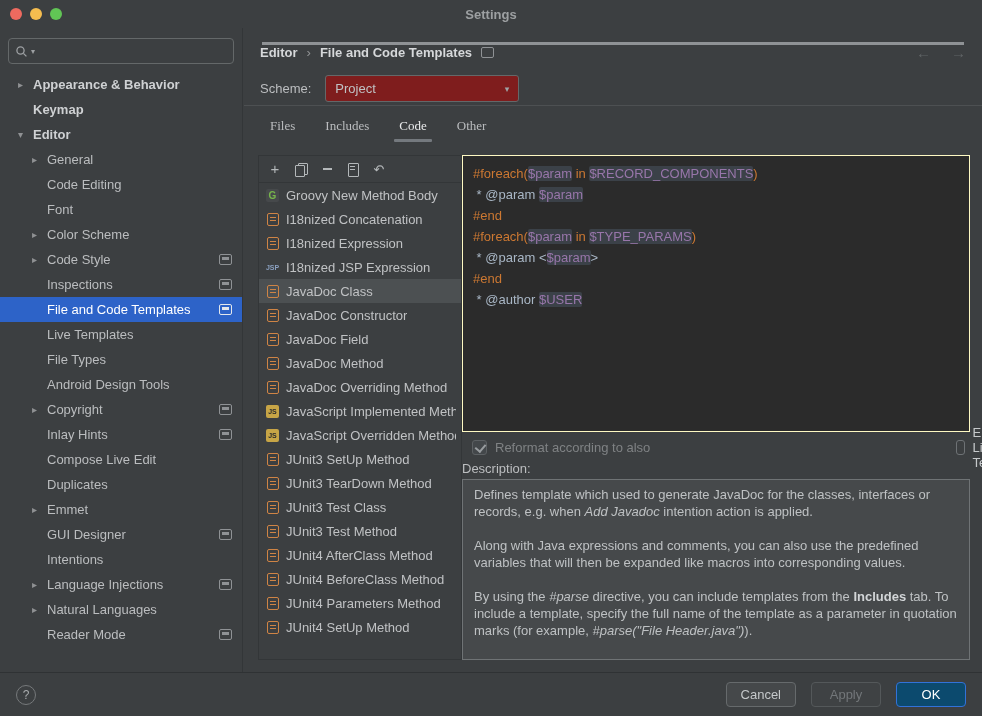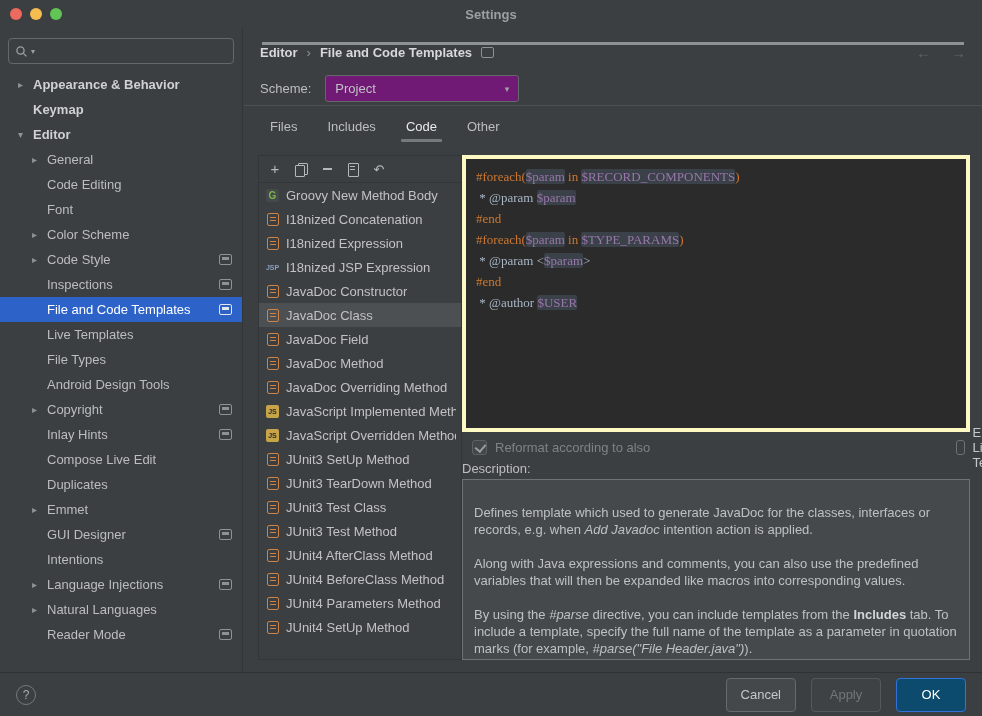--- a/index.html
+++ b/index.html
@@ -49,26 +49,26 @@
   .main { position:absolute; left:244px; top:28px; right:0; bottom:44px; background:#3c3f41; }
 
   .crumb-row { position:absolute; top:12px; left:16px; right:16px; height:24px; display:flex; align-items:center; gap:9px; }
   .crumb { font-weight:bold; color:#d6d8da; }
   .crumb-sep { color:#8f9193; font-size:13px; }
   .nav-arrows { margin-left:auto; display:flex; gap:20px; color:#606466; font-size:15px; }
   .nav-arrows span { cursor:default; }
 
   .scheme-row { position:absolute; top:47px; left:16px; height:27px; display:flex; align-items:center; gap:14px; }
   .scheme-label { color:#bcbec0; }
-  .combo { width:194px; height:27px; background:#701a75; border:1px solid #646869; border-radius:3px; display:flex; align-items:center; padding:0 9px; color:#c0c2c4; }
+  .combo { width:194px; height:27px; background:#7f1d1d; border:1px solid #646869; border-radius:3px; display:flex; align-items:center; padding:0 9px; color:#c0c2c4; }
   .combo-arrow { margin-left:auto; color:#9fa2a4; font-size:9px; }
 
   .hsep { position:absolute; top:77px; left:0; right:0; height:1px; background:#4d5052; }
 
-  .tabs { position:absolute; top:80px; left:14px; height:36px; display:flex; gap:6px; }
+  .tabs { position:absolute; top:80px; left:14px; height:36px; display:flex; gap:6px;font-family:Liberation Serif, serif; }
   .tab { padding:0 12px; display:flex; align-items:center; color:#bbbdbf; position:relative; cursor:default; }
   .tab.active { color:#e9eaeb; }
   .tab.active::after { content:""; position:absolute; left:7px; right:7px; bottom:2px; height:3px; background:#74797e; border-radius:1px; }
 
   
   .list-panel { position:absolute; left:14px; top:127px; width:204px; height:505px; border:1px solid #333638; background:#3c3f41; display:flex; flex-direction:column; overflow:hidden; }
   .list-toolbar { flex:0 0 27px; border-bottom:1px solid #333638; display:flex; align-items:center; padding:0 7px; gap:8px; }
   .tbi { width:18px; height:16px; position:relative; display:inline-flex; align-items:center; justify-content:center; color:#b4b8ba; cursor:default; }
   .tbi-add::before { content:"+"; font-size:15px; line-height:14px; }
   .tbi-remove::before { content:""; width:9px; height:2px; background:#b4b8ba; }
@@ -83,47 +83,47 @@
   .titem.selected { background:#4c5052; }
   .titem .tlbl { overflow:hidden; color:#c0c2c4; }
   .ticon { flex:0 0 17px; width:17px; height:15px; display:inline-flex; align-items:center; justify-content:center; }
   .ic-template { width:12px; height:13px; border:1px solid #cf8445; border-radius:2px; position:relative; }
   .ic-template::after { content:""; position:absolute; left:2px; right:2px; top:3px; height:1px; background:#cf8445; box-shadow:0 3px 0 #cf8445; }
   .ic-groovy { width:13px; height:13px; border-radius:2px; background:#46494b; color:#77b64c; font-weight:bold; font-size:10px; display:flex; align-items:center; justify-content:center; }
   .ic-js { width:13px; height:13px; border-radius:2px; background:#c7a546; color:#2b2b2b; font-weight:bold; font-size:7px; display:flex; align-items:center; justify-content:center; }
   .ic-jsp { color:#8aa0c0; font-weight:bold; font-size:7px; letter-spacing:0; }
 
   
-  .editor { position:absolute; left:218px; top:127px; width:508px; height:277px; background:#2b2b2b; border:4px solid #fef9c3; padding:7px 10px; font-family:Liberation Serif, serif; font-size:13px; line-height:21px; color:#a9b7c6; overflow:hidden; white-space:pre; cursor:text; }
+  .editor { position:absolute; left:218px; top:127px; width:508px; height:277px; background:#2b2b2b; border:1px solid #fef9c3; padding:7px 10px; font-family:Liberation Sans, sans-serif; font-size:13px; line-height:21px; color:#a9b7c6; overflow:hidden; white-space:pre; cursor:text; }
   .tok-kw { color:#cc7832; }
   .tok-var { color:#9876aa; background:#3b4148; border-radius:2px; }
   .tok-pl { color:#a9b7c6; }
 
   
   .opts { position:absolute; left:218px; top:406px; height:26px; right:12px; }
   .cb { position:absolute; top:0; height:26px; display:flex; align-items:center; gap:8px; color:#c6c9cb; }
   .cb-reformat { left:10px; }
   .cb-livetpl { left:494px; }
   .cbbox { width:15px; height:15px; border:1px solid #6e7275; border-radius:3px; position:relative; background:transparent; }
   .cb.checked .cbbox { background:#43474a; border-color:#5c6063; }
   .cb.checked .cbbox::after { content:""; position:absolute; left:4px; top:1px; width:5px; height:8px; border-right:2px solid #989c9f; border-bottom:2px solid #989c9f; transform:rotate(40deg); }
   .cb.disabled { color:#7f8284; }
 
   
   .desc-label { position:absolute; left:218px; top:433px; color:#bcbec0; }
-  .descbox { position:absolute; left:218px; top:451px; width:508px; height:181px; background:#46494b; border:1px solid #6f7375; padding:24px 11px; font-size:13px; line-height:17px; color:#bec1c3; overflow:hidden; }
+  .descbox { position:absolute; left:218px; top:451px; width:508px; height:181px; background:#46494b; border:1px solid #6f7375; padding:6px 11px; font-size:13px; line-height:17px; color:#bec1c3; overflow:hidden; }
   .dpara { margin:0 0 17px 0; }
   .dpara:last-child { margin-bottom:0; }
   .seg-i { font-style:italic; }
   .seg-b { font-weight:bold; color:#d2d5d7; }
 
   
   .footer { position:absolute; left:0; right:0; bottom:0; height:44px; background:#3c3f41; border-top:1px solid #2f3234; display:flex; align-items:center; padding:0 16px; }
   .help { width:20px; height:20px; border:1px solid #76797b; border-radius:50%; display:flex; align-items:center; justify-content:center; color:#a8abad; font-size:12px; cursor:default; }
-  .btn { height:34px; min-width:70px; border-radius:4px; display:inline-flex; align-items:center; justify-content:center; padding:0 14px; cursor:default; }
+  .btn { height:25px; min-width:70px; border-radius:4px; display:inline-flex; align-items:center; justify-content:center; padding:0 14px; cursor:default; }
   .btn-cancel { margin-left:auto; background:#45484a; border:1px solid #666a6c; color:#c5c8ca; }
   .btn-apply { margin-left:15px; background:#3f4244; border:1px solid #54585a; color:#73777a; }
   .btn-ok { margin-left:15px; background:#0c4a6e; border:1px solid #3272d9; color:#ffffff; }
 </style>
 </head>
 <body>
 
 <div class="window">
 
   <div class="titlebar">
@@ -304,31 +304,31 @@
               <span class="ic-template"></span>
             </span>
             <span class="tlbl">I18nized Expression</span>
           </div>
           <div class="titem">
             <span class="ticon">
               <span class="ic-jsp">JSP</span>
             </span>
             <span class="tlbl">I18nized JSP Expression</span>
           </div>
+          <div class="titem selected">
+            <span class="ticon">
+              <span class="ic-template"></span>
+            </span>
+            <span class="tlbl">JavaDoc Class</span>
+          </div>
           <div class="titem">
             <span class="ticon">
               <span class="ic-template"></span>
             </span>
             <span class="tlbl">JavaDoc Constructor</span>
-          </div>
-          <div class="titem selected">
-            <span class="ticon">
-              <span class="ic-template"></span>
-            </span>
-            <span class="tlbl">JavaDoc Class</span>
           </div>
           <div class="titem">
             <span class="ticon">
               <span class="ic-template"></span>
             </span>
             <span class="tlbl">JavaDoc Field</span>
           </div>
           <div class="titem">
             <span class="ticon">
               <span class="ic-template"></span>

